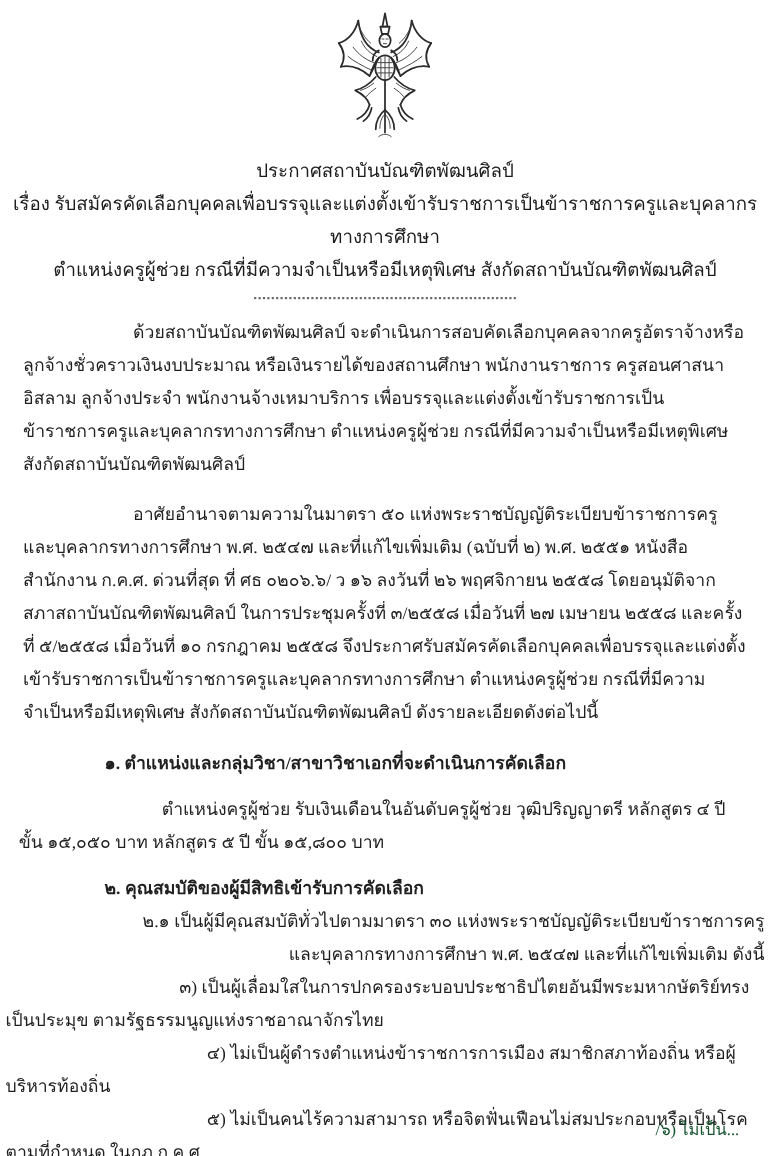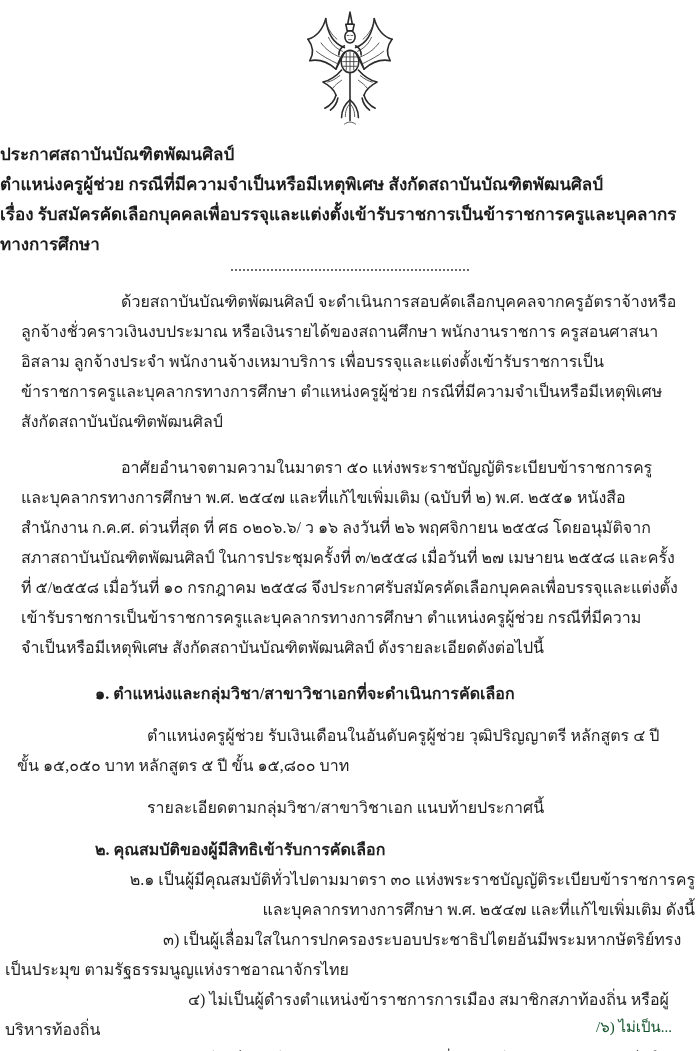--- a/index.html
+++ b/index.html
@@ -33,22 +33,22 @@
     stroke-linejoin: round;
   }
   .emblem-thin {
     fill: none;
     stroke: #3a3a3a;
     stroke-width: 0.9;
     stroke-linecap: round;
   }
   .title-block {
     margin-top: 6px;
-    text-align: left;
-    font-weight: bold;
+    text-align: center;
+    font-weight: normal;
     font-size: 17px;
     line-height: 30px;
     color: #1c1c1c;
   }
   .dotted-divider {
     width: 238px;
     height: 0;
     margin: 9px auto 10px auto;
     border-bottom: 2px dotted #6a6a6a;
   }
@@ -147,33 +147,32 @@
       <path class="emblem-stroke" d="M60 96 C54 101 51 107 51 115"></path>
       <path class="emblem-stroke" d="M60 96 C66 101 69 107 69 115"></path>
       <path class="emblem-stroke" d="M60 96 L60 118"></path>
       <path class="emblem-thin" d="M60 100 C56 104 55 109 55 114 M60 100 C64 104 65 109 65 114"></path>
       <path class="emblem-thin" d="M54 122 C58 119 62 119 66 122"></path>
     </svg>
   </div>
 
   <div class="title-block">
     <div>ประกาศสถาบันบัณฑิตพัฒนศิลป์</div>
+    <div>เรื่อง รับสมัครคัดเลือกบุคคลเพื่อบรรจุและแต่งตั้งเข้ารับราชการเป็นข้าราชการครูและบุคลากรทางการศึกษา</div>
     <div>ตำแหน่งครูผู้ช่วย กรณีที่มีความจำเป็นหรือมีเหตุพิเศษ สังกัดสถาบันบัณฑิตพัฒนศิลป์</div>
-    <div>เรื่อง รับสมัครคัดเลือกบุคคลเพื่อบรรจุและแต่งตั้งเข้ารับราชการเป็นข้าราชการครูและบุคลากรทางการศึกษา</div>
   </div>
 
   <div class="dotted-divider"></div>
 
   <div class="content">
     <p class="para-main">ด้วยสถาบันบัณฑิตพัฒนศิลป์ จะดำเนินการสอบคัดเลือกบุคคลจากครูอัตราจ้างหรือลูกจ้างชั่วคราวเงินงบประมาณ หรือเงินรายได้ของสถานศึกษา พนักงานราชการ ครูสอนศาสนาอิสลาม ลูกจ้างประจำ พนักงานจ้างเหมาบริการ เพื่อบรรจุและแต่งตั้งเข้ารับราชการเป็นข้าราชการครูและบุคลากรทางการศึกษา ตำแหน่งครูผู้ช่วย กรณีที่มีความจำเป็นหรือมีเหตุพิเศษ สังกัดสถาบันบัณฑิตพัฒนศิลป์</p>
     <p class="para-main">อาศัยอำนาจตามความในมาตรา ๕๐ แห่งพระราชบัญญัติระเบียบข้าราชการครูและบุคลากรทางการศึกษา พ.ศ. ๒๕๔๗ และที่แก้ไขเพิ่มเติม (ฉบับที่ ๒) พ.ศ. ๒๕๕๑ หนังสือสำนักงาน ก.ค.ศ. ด่วนที่สุด ที่ ศธ ๐๒๐๖.๖/ ว ๑๖ ลงวันที่ ๒๖ พฤศจิกายน ๒๕๕๘ โดยอนุมัติจากสภาสถาบันบัณฑิตพัฒนศิลป์ ในการประชุมครั้งที่ ๓/๒๕๕๘ เมื่อวันที่ ๒๗ เมษายน ๒๕๕๘ และครั้งที่ ๕/๒๕๕๘ เมื่อวันที่ ๑๐ กรกฎาคม ๒๕๕๘ จึงประกาศรับสมัครคัดเลือกบุคคลเพื่อบรรจุและแต่งตั้งเข้ารับราชการเป็นข้าราชการครูและบุคลากรทางการศึกษา ตำแหน่งครูผู้ช่วย กรณีที่มีความจำเป็นหรือมีเหตุพิเศษ สังกัดสถาบันบัณฑิตพัฒนศิลป์ ดังรายละเอียดดังต่อไปนี้</p>
 
     <div class="section-heading">๑. ตำแหน่งและกลุ่มวิชา/สาขาวิชาเอกที่จะดำเนินการคัดเลือก</div>
     <p class="para-sub">ตำแหน่งครูผู้ช่วย รับเงินเดือนในอันดับครูผู้ช่วย วุฒิปริญญาตรี หลักสูตร ๔ ปี ขั้น ๑๕,๐๕๐ บาท หลักสูตร ๕ ปี ขั้น ๑๕,๘๐๐ บาท</p>
-    <p class="para-sub">รายละเอียดตามกลุ่มวิชา/สาขาวิชาเอก แนบท้ายประกาศนี้</p>
 
     <div class="section-heading">๒. คุณสมบัติของผู้มีสิทธิเข้ารับการคัดเลือก</div>
     <p class="para-clause">๒.๑ เป็นผู้มีคุณสมบัติทั่วไปตามมาตรา ๓๐ แห่งพระราชบัญญัติระเบียบข้าราชการครูและบุคลากรทางการศึกษา พ.ศ. ๒๕๔๗ และที่แก้ไขเพิ่มเติม ดังนี้</p>
 
     <p class="list-item-a">๓) เป็นผู้เลื่อมใสในการปกครองระบอบประชาธิปไตยอันมีพระมหากษัตริย์ทรงเป็นประมุข ตามรัฐธรรมนูญแห่งราชอาณาจักรไทย</p>
     <p class="list-item-b">๔) ไม่เป็นผู้ดำรงตำแหน่งข้าราชการการเมือง สมาชิกสภาท้องถิ่น หรือผู้บริหารท้องถิ่น</p>
     <p class="list-item-b">๕) ไม่เป็นคนไร้ความสามารถ หรือจิตฟั่นเฟือนไม่สมประกอบหรือเป็นโรคตามที่กำหนด ในกฎ ก.ค.ศ.</p>
   </div>
 
   <div class="page-footer-marker">/๖) ไม่เป็น...</div>

